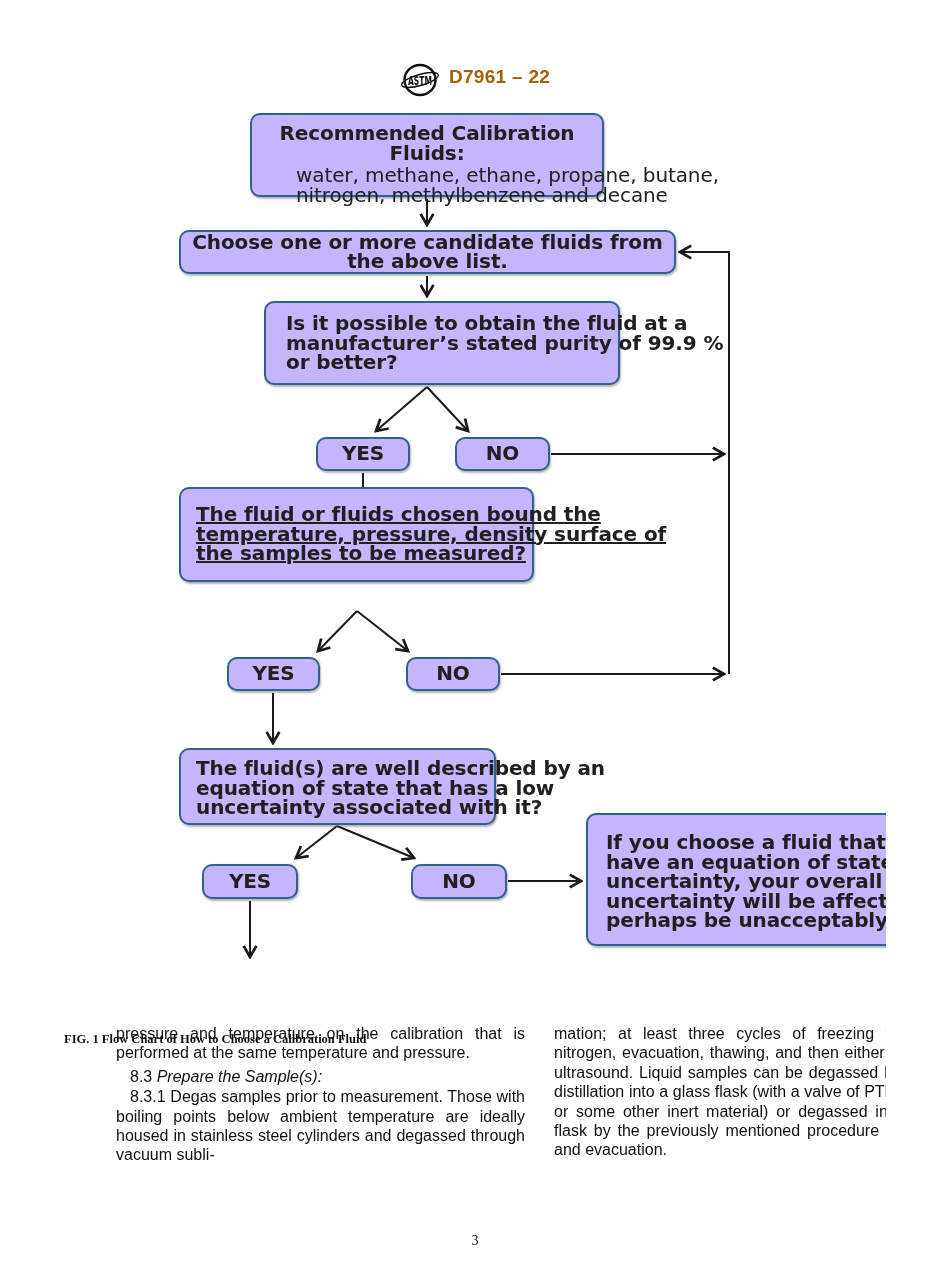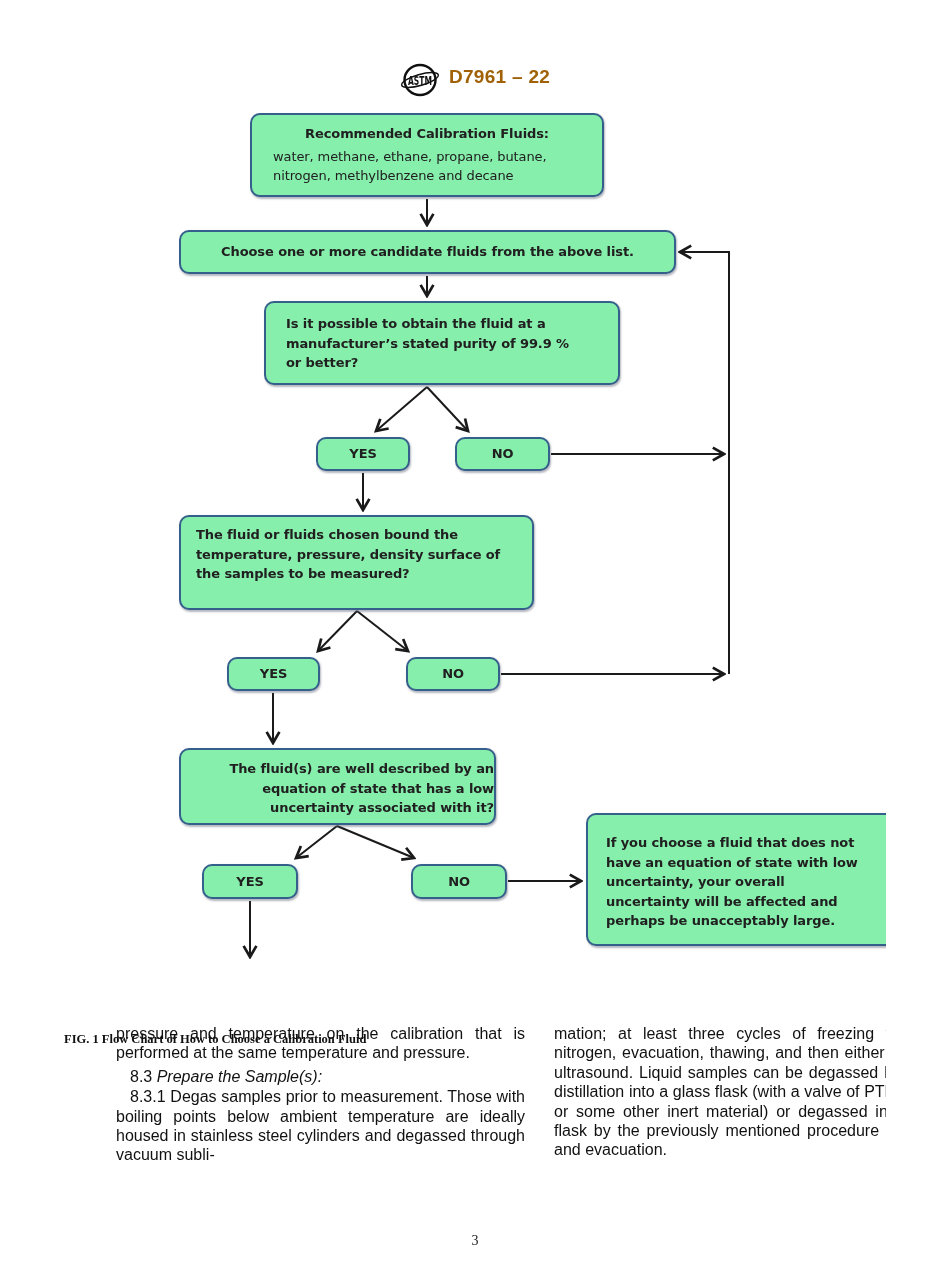--- a/index.html
+++ b/index.html
@@ -12,35 +12,35 @@
 
   
   .header { position:absolute; top:44px; left:0; width:100%; height:46px;
             display:flex; justify-content:center; align-items:center; gap:9px; }
   .doc-code { font-family:"Liberation Sans", sans-serif; font-weight:bold;
               font-size:19px; color:#a16207; letter-spacing:.3px; padding-bottom:6px; }
 
   
   .fc-svg { position:absolute; left:0; top:0; width:950px; height:1060px; z-index:1; }
   .fbox {
-    position:absolute; z-index:2; background:#86efac;
+    position:absolute; z-index:2; background:#c4b5fd;
     border:2.5px solid #35608c; border-radius:10px;
-    color:#202020; font-weight:bold; font-size:13px; line-height:19.5px;
+    color:#202020; font-weight:bold; font-size:20px; line-height:19.5px;
     letter-spacing:-0.1px;
     box-shadow:1px 1.5px 2px rgba(90,95,115,0.45);
   }
   .pre { white-space:pre; }
   .cflex { display:flex; align-items:center; justify-content:center; text-align:center; }
 
   .b-recommended { left:186px; top:100px; width:354px; height:84px; padding-top:9px; }
   .b-recommended .t { text-align:center; margin-bottom:3px; }
-  .b-recommended .f { font-weight:normal; padding-left:21px; white-space:pre; }
+  .b-recommended .f { font-weight:normal; padding-left:44px; white-space:pre; }
   .b-choose      { left:115px; top:217px; width:497px; height:44px; }
   .b-purity      { left:200px; top:288px; width:356px; height:84px; padding:11px 0 0 20px; }
-  .b-bound       { left:115px; top:502px; width:355px; height:95px; padding:8px 0 0 15px; }
+  .b-bound       { left:115px; top:474px; width:355px; height:95px; padding:16px 0 0 15px;text-decoration:underline; }
   .b-eos         { left:115px; top:735px; width:317px; height:77px; padding:9px 0 0 15px;text-align:right; }
   .b-warn        { left:522px; top:800px; width:313px; height:133px; padding:18px 0 0 18px; }
   .b-ready       { left:115px; top:948px; width:219px; height:65px; padding:10px 0 0 10px; }
   .b-yes1 { left:252px; top:424px; width:94px; height:34px; }
   .b-no1  { left:391px; top:424px; width:95px; height:34px; }
   .b-yes2 { left:163px; top:644px; width:93px; height:34px; }
   .b-no2  { left:342px; top:644px; width:94px; height:34px; }
   .b-yes3 { left:138px; top:851px; width:96px; height:35px; }
   .b-no3  { left:347px; top:851px; width:96px; height:35px; }
 

